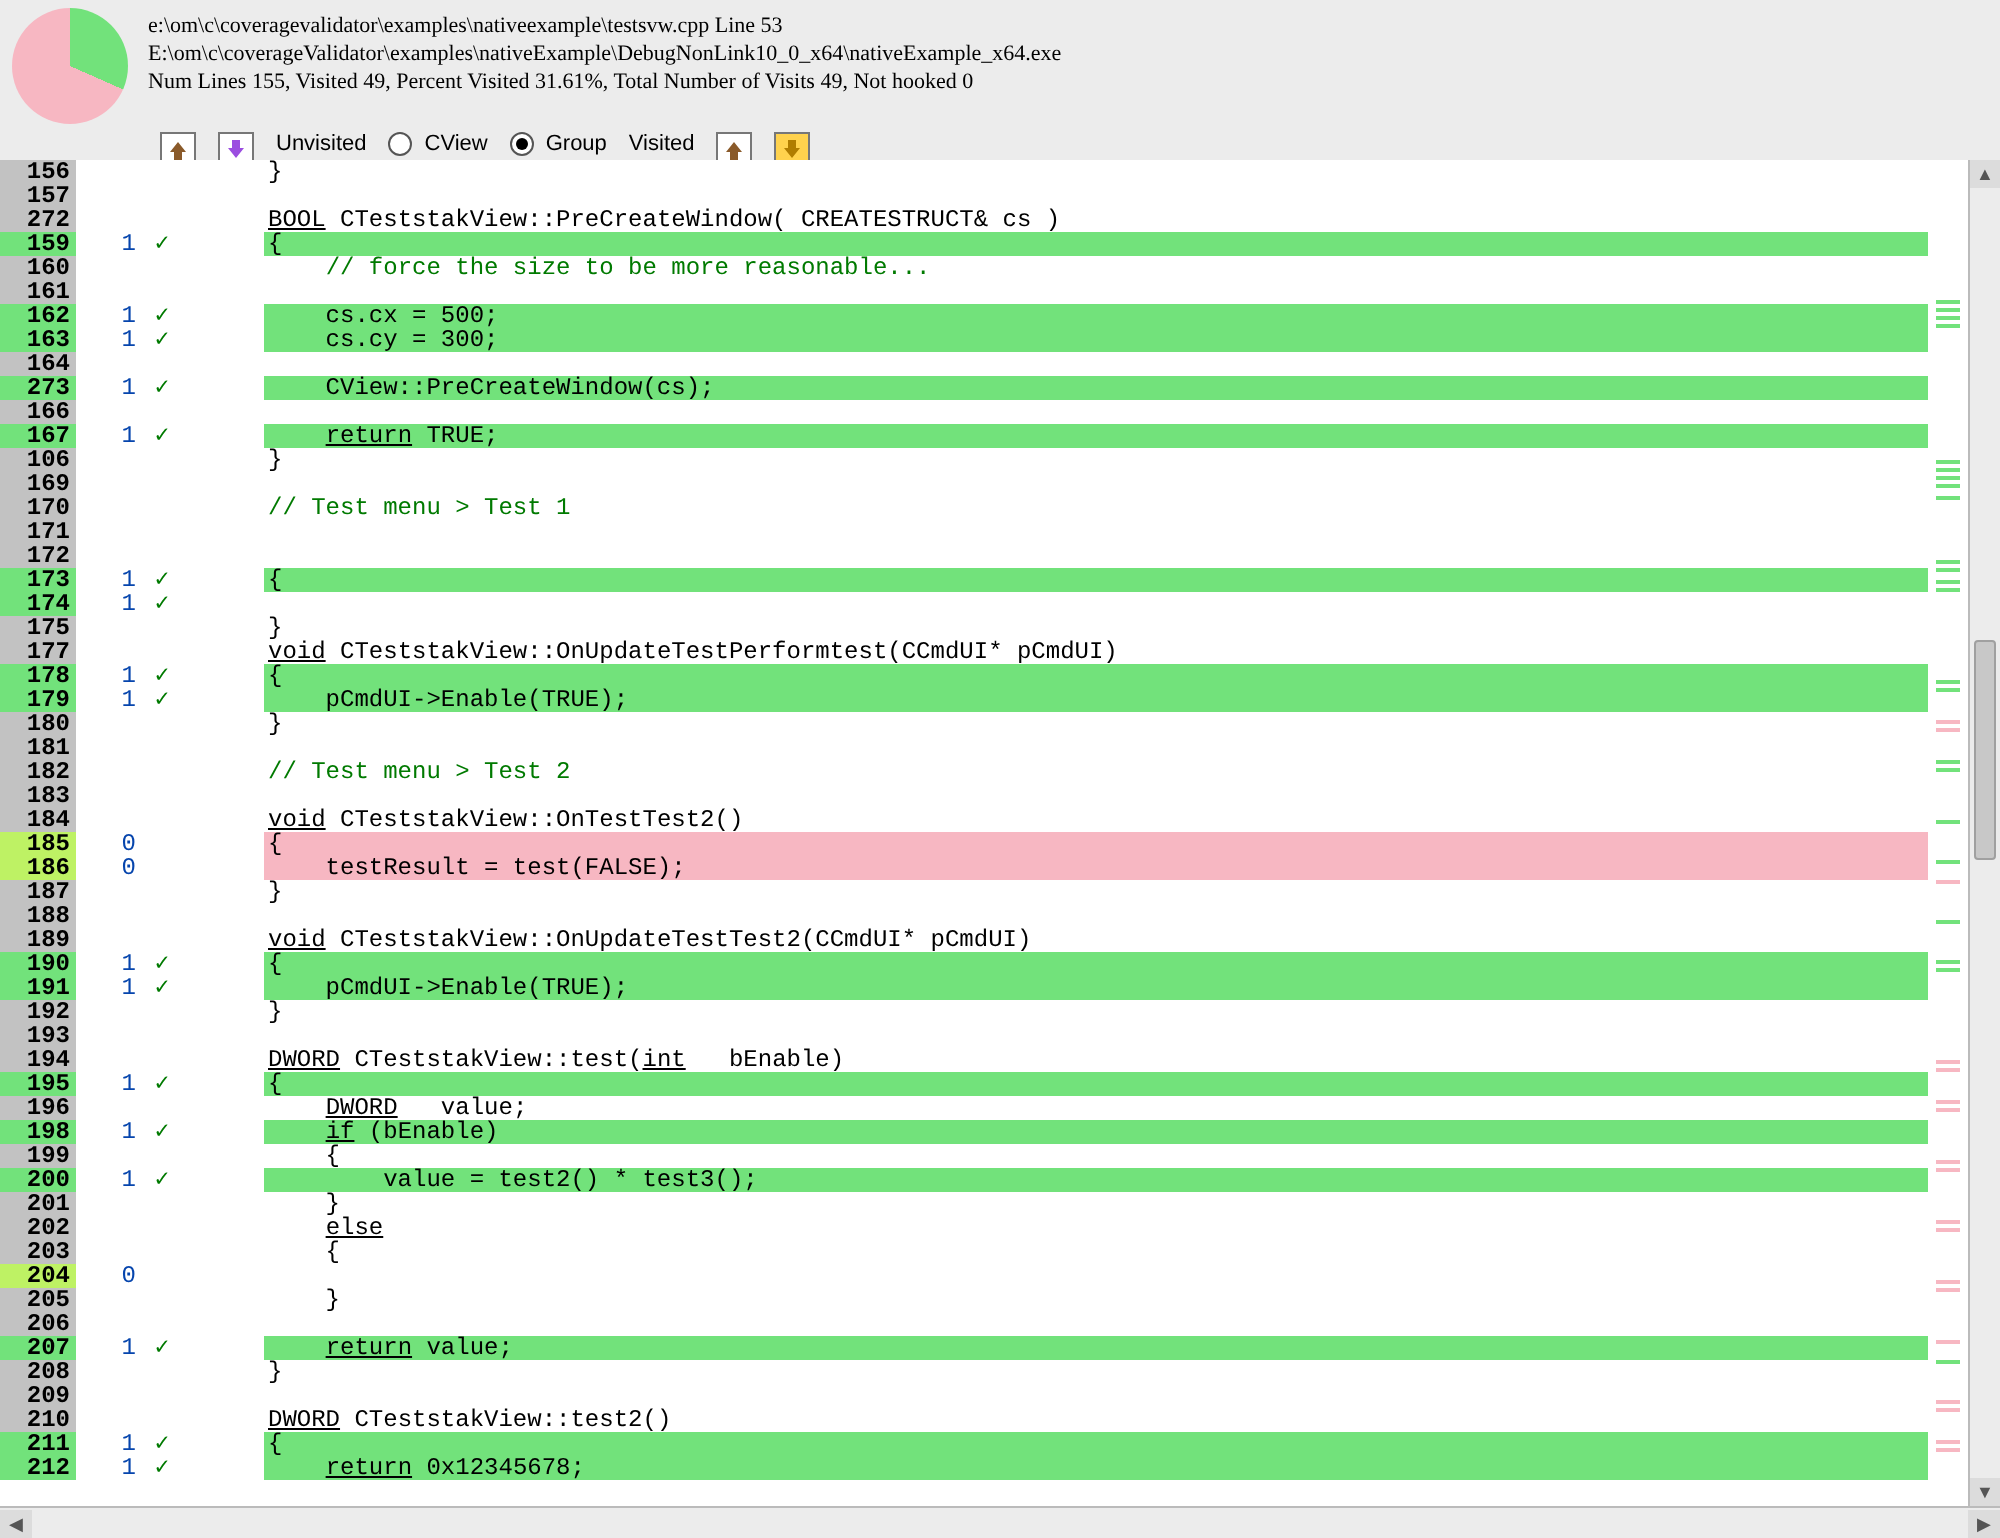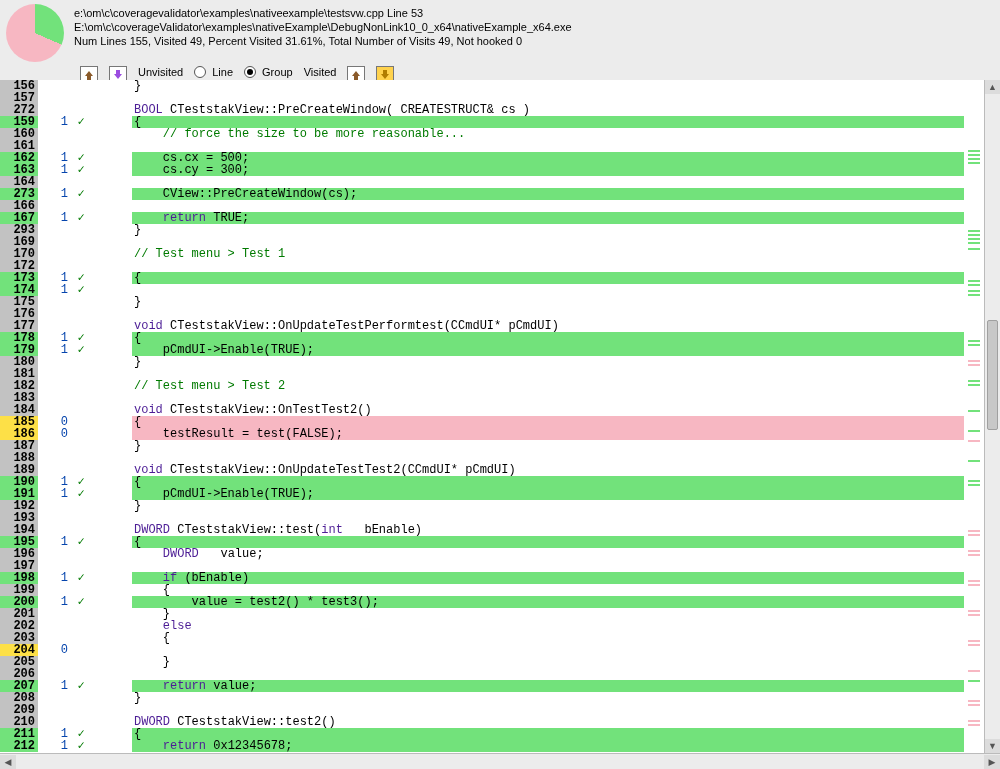--- a/index.html
+++ b/index.html
@@ -2,46 +2,46 @@
 <html><head>
 <meta charset="utf-8">
 <style>
 * { margin: 0; padding: 0; box-sizing: border-box; }
 body { font-family: Verdana, Geneva, sans-serif; font-size: 11px; background: #ececec; width: 1000px; height: 769px; overflow: hidden; position: relative; }
 
 
 .header { display: flex; align-items: flex-start; padding: 4px 6px 2px 6px; gap: 10px; }
 .pie-wrap { width: 58px; height: 58px; position: relative; }
 .pie { width: 58px; height: 58px; border-radius: 50%; background: conic-gradient(#72e27b 0deg 113.8deg, #f7b7c2 113.8deg 360deg); }
-.header-text { color: #000; line-height: 14px; padding-top: 2px; }
+.header-text { color: #000; line-height: 14px; padding-top: 2px; font-family: Liberation Serif, serif; }
 .header-line { white-space: nowrap; }
 
 
 .toolbar { display: flex; align-items: flex-start; gap: 11px; padding: 2px 6px 4px 80px; }
 .tbtn { width: 18px; height: 18px; border: 1px solid #777; background: #fff; display: flex; align-items: center; justify-content: center; font-size: 12px; line-height: 1; }
 .tbtn.yellow { background: #ffd24d; }
 .toolbar-label { font-size: 11px; }
 .radio { width: 12px; height: 12px; border-radius: 50%; border: 1px solid #555; display: inline-flex; align-items: center; justify-content: center; margin-right: 2px; background: #fff; }
 .radio.sel::after { content: ""; width: 6px; height: 6px; background: #000; border-radius: 50%; }
 .radio-group { display: flex; align-items: center; gap: 4px; }
 
 
 .code-area { position: absolute; top: 80px; left: 0; right: 0; bottom: 16px; background: #fff; overflow: hidden; display: flex; }
 .code-lines { flex: 1; font-family: "Consolas", "Courier New", monospace; font-size: 12px; line-height: 12px; overflow: hidden; }
 .row { display: flex; height: 12px; align-items: flex-end; }
 .ln { width: 38px; text-align: right; padding-right: 3px; font-weight: bold; background: #c2c2c2; }
 .ln.green { background: #72e27b; }
-.ln.pink { background: #fde047; }
+.ln.pink { background: #bef264; }
 .cnt { width: 34px; text-align: right; padding-right: 4px; color: #0645ad; }
 .chk { width: 18px; color: #007a00; font-weight: bold; text-align: center; }
 .gut { width: 42px; background: #c2c2c2; }
 .code { flex: 1; white-space: pre; padding-left: 2px; }
 .code.green { background: #72e27b; }
 .code.pink  { background: #f7b7c2; }
-.kw { color: #4c1d95; }
+.kw { color: #000000; text-decoration: underline; }
 .cmt { color: #007a00; }
 
 
 .strip { width: 20px; background: #fff; position: relative; }
 .strip .seg { position: absolute; left: 4px; right: 4px; height: 2px; }
 .strip .seg.g { background: #72e27b; }
 .strip .seg.p { background: #f7b7c2; }
 
 
 .vscroll { width: 16px; background: #ececec; border-left: 1px solid #bbb; position: relative; }
@@ -76,21 +76,21 @@
       </svg>
     </div>
   <div class="tbtn">
       <svg width="12" height="12" viewBox="0 0 12 12">
         <path d="M6 10 L2 5 L4 5 L4 1 L8 1 L8 5 L10 5 Z" fill="#9b4de0"></path>
       </svg>
     </div>
   <span class="toolbar-label">Unvisited</span>
   <span class="radio-group">
     <span class="radio"></span>
-    <span>Line</span>
+    <span>CView</span>
   </span>
   <span class="radio-group">
     <span class="radio sel"></span>
     <span>Group</span>
   </span>
   <span class="toolbar-label">Visited</span>
   <div class="tbtn">
       <svg width="12" height="12" viewBox="0 0 12 12">
         <path d="M6 2 L10 7 L8 7 L8 11 L4 11 L4 7 L2 7 Z" fill="#8a5a2a"></path>
       </svg>
@@ -182,41 +182,48 @@
         <div class="code"></div>
       </div>
       <div class="row">
         <div class="ln green">167</div>
         <div class="cnt">1</div>
         <div class="chk">✓</div>
         <div class="gut" style="background: transparent;"></div>
         <div class="code green">    <span class="kw">return</span> TRUE;</div>
       </div>
       <div class="row">
-        <div class="ln ">293</div>
+        <div class="ln ">106</div>
         <div class="cnt"></div>
         <div class="chk"></div>
         <div class="gut"></div>
         <div class="code">}</div>
       </div>
       <div class="row">
         <div class="ln ">169</div>
         <div class="cnt"></div>
         <div class="chk"></div>
         <div class="gut"></div>
         <div class="code"></div>
       </div>
       <div class="row">
         <div class="ln ">170</div>
         <div class="cnt"></div>
         <div class="chk"></div>
         <div class="gut"></div>
         <div class="code"><span class="cmt">// Test menu &gt; Test 1</span></div>
       </div>
       <div class="row">
+        <div class="ln ">171</div>
+        <div class="cnt"></div>
+        <div class="chk"></div>
+        <div class="gut"></div>
+        <div class="code"></div>
+      </div>
+      <div class="row">
         <div class="ln ">172</div>
         <div class="cnt"></div>
         <div class="chk"></div>
         <div class="gut"></div>
       </div>
       <div class="row">
         <div class="ln green">173</div>
         <div class="cnt">1</div>
         <div class="chk">✓</div>
         <div class="gut" style="background: transparent;"></div>
@@ -227,27 +234,20 @@
         <div class="cnt">1</div>
         <div class="chk">✓</div>
         <div class="gut" style="background: transparent;"></div>
       </div>
       <div class="row">
         <div class="ln ">175</div>
         <div class="cnt"></div>
         <div class="chk"></div>
         <div class="gut"></div>
         <div class="code">}</div>
-      </div>
-      <div class="row">
-        <div class="ln ">176</div>
-        <div class="cnt"></div>
-        <div class="chk"></div>
-        <div class="gut"></div>
-        <div class="code"></div>
       </div>
       <div class="row">
         <div class="ln ">177</div>
         <div class="cnt"></div>
         <div class="chk"></div>
         <div class="gut"></div>
         <div class="code"><span class="kw">void</span> CTeststakView::OnUpdateTestPerformtest(CCmdUI* pCmdUI)</div>
       </div>
       <div class="row">
         <div class="ln green">178</div>
@@ -374,27 +374,20 @@
         <div class="chk">✓</div>
         <div class="gut" style="background: transparent;"></div>
         <div class="code green">{</div>
       </div>
       <div class="row">
         <div class="ln ">196</div>
         <div class="cnt"></div>
         <div class="chk"></div>
         <div class="gut"></div>
         <div class="code">    <span class="kw">DWORD</span>   value;</div>
-      </div>
-      <div class="row">
-        <div class="ln ">197</div>
-        <div class="cnt"></div>
-        <div class="chk"></div>
-        <div class="gut"></div>
-        <div class="code"></div>
       </div>
       <div class="row">
         <div class="ln green">198</div>
         <div class="cnt">1</div>
         <div class="chk">✓</div>
         <div class="gut" style="background: transparent;"></div>
         <div class="code green">    <span class="kw">if</span> (bEnable)</div>
       </div>
       <div class="row">
         <div class="ln ">199</div>

